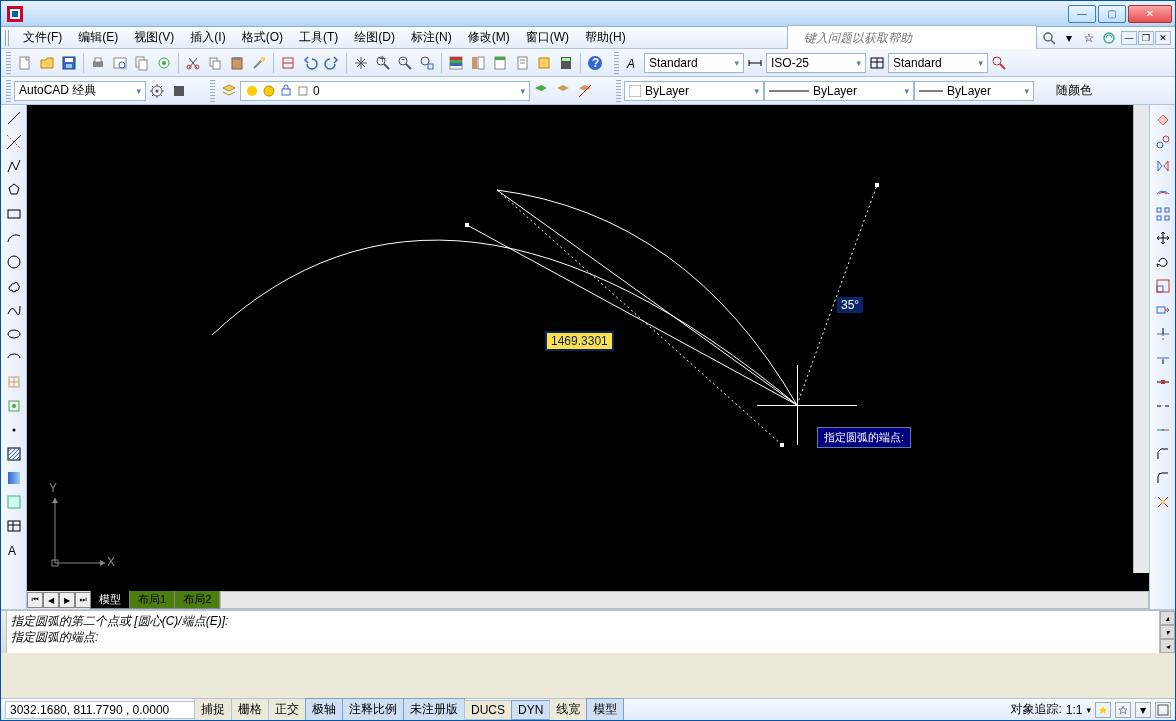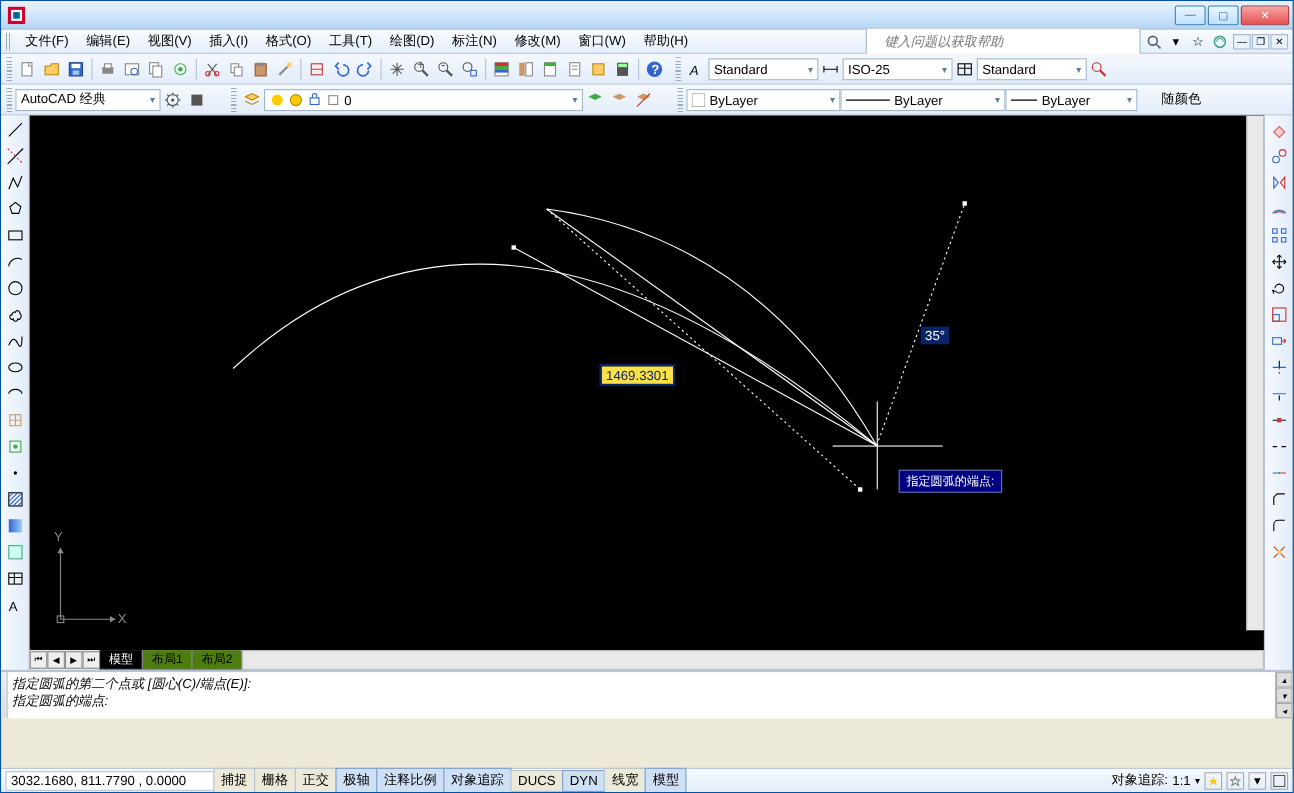--- a/index.html
+++ b/index.html
@@ -699,21 +699,21 @@
   </div>
 </div>
 
 <div class="statusbar">
   <div class="coord">3032.1680, 811.7790 , 0.0000</div>
   <div class="sbtn">捕捉</div>
   <div class="sbtn">栅格</div>
   <div class="sbtn">正交</div>
   <div class="sbtn on">极轴</div>
   <div class="sbtn on">注释比例</div>
-  <div class="sbtn on">对象追踪</div>
+  <div class="sbtn on">未注册版</div>
   <div class="sbtn">DUCS</div>
   <div class="sbtn on">DYN</div>
   <div class="sbtn">线宽</div>
   <div class="sbtn on">模型</div>
   <div class="spacer"></div>
   <div class="scale">
     <span>对象追踪:</span>
     <span>1:1</span>
     <span style="font-size:9px">▾</span>
     <div class="scbtn">

